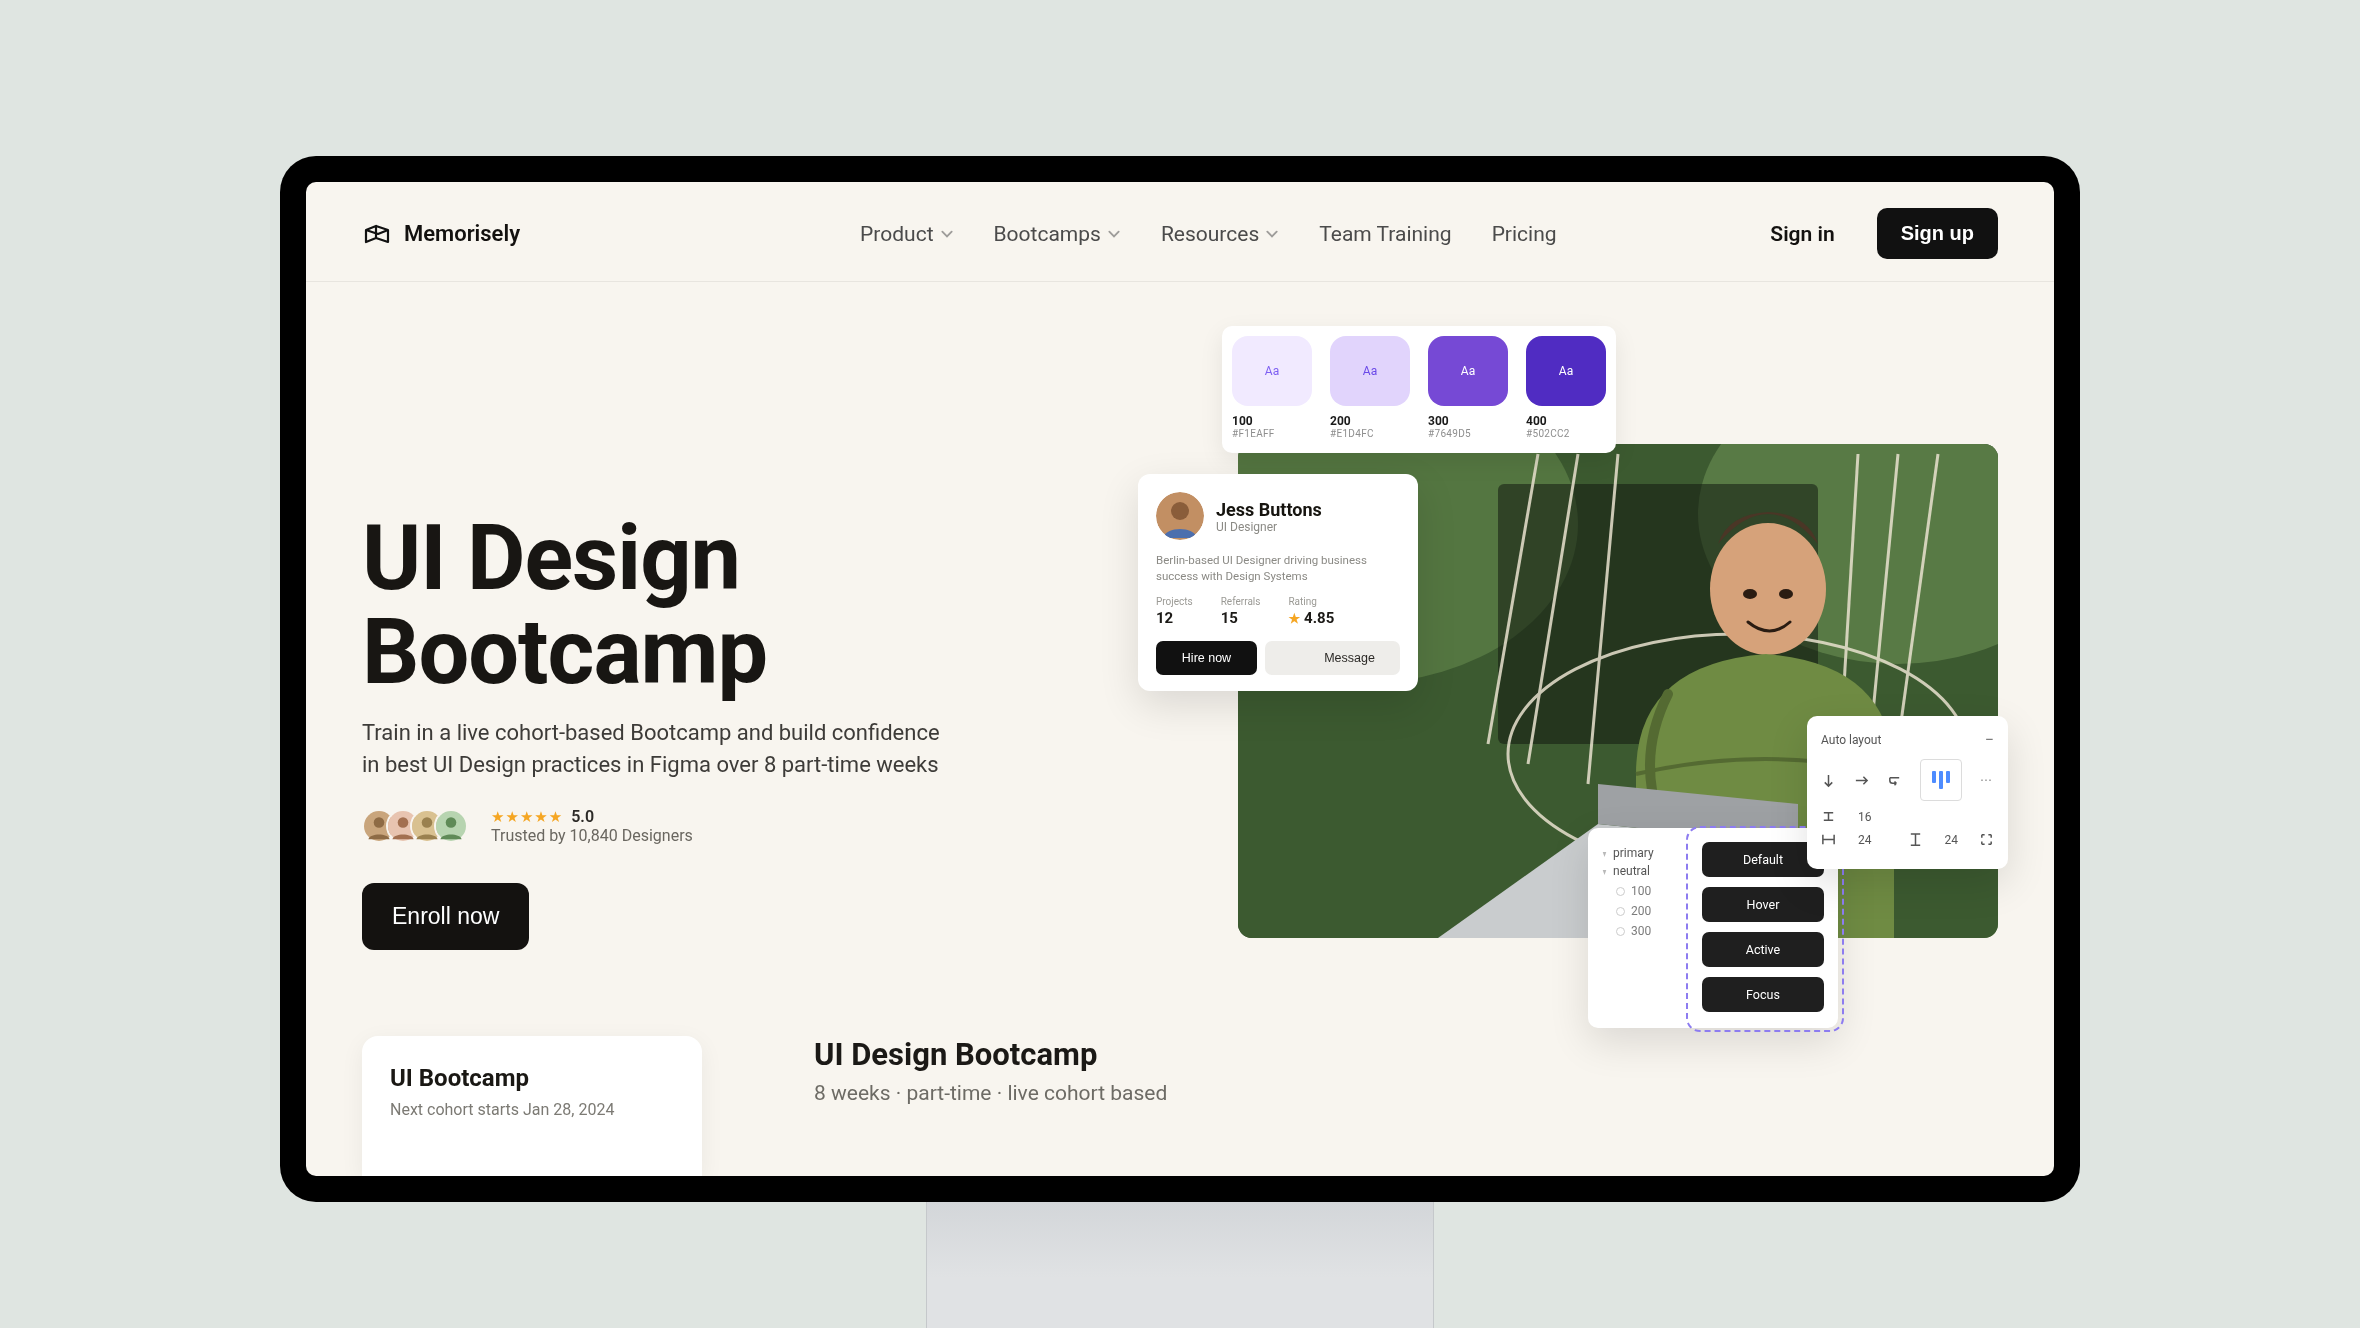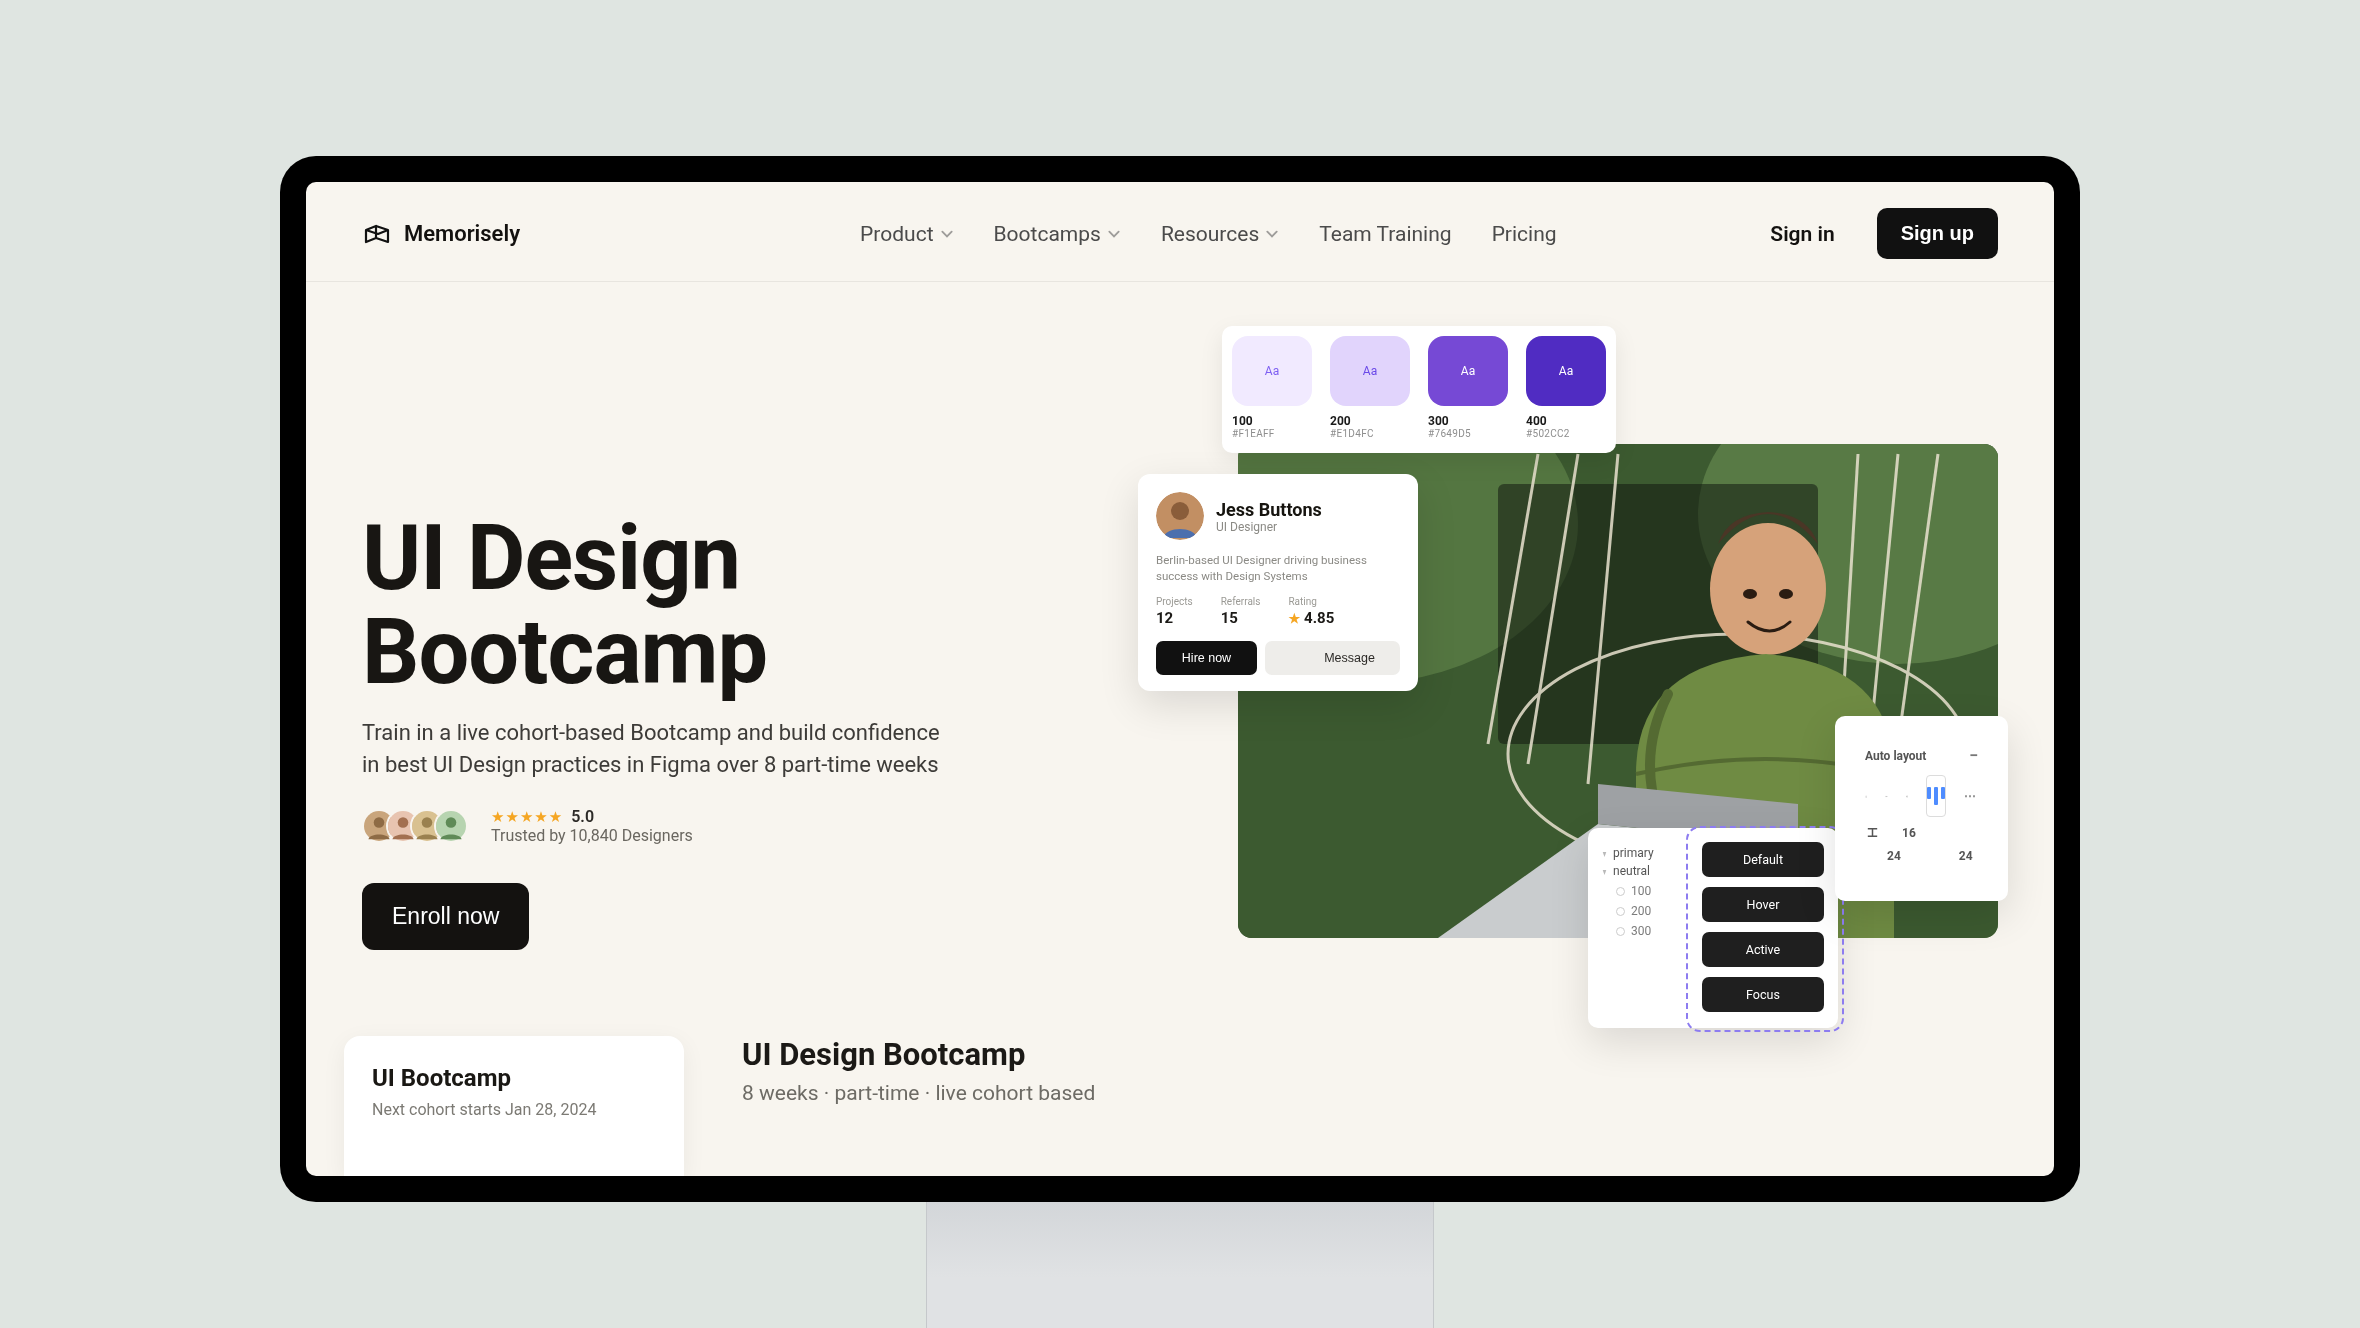--- a/index.html
+++ b/index.html
@@ -238,47 +238,47 @@
     padding:10px 0;border-radius:7px;
   }
   .dash-frame{
     position:absolute;inset:-16px -20px -20px -16px;
     border:2px dashed #8d7cf0;border-radius:14px;pointer-events:none;
   }
 
   
   .al-panel{
     position:absolute; top:400px; right:-10px;
-    width:173px; background:#fff; border-radius:10px;
-    padding:30px;
+    width:201px; background:#fff; border-radius:10px;
+    padding:14px;
     box-shadow:0 14px 40px rgba(0,0,0,.12);
-    font-size:12px; color:#555;font-weight:bold;
+    font-size:12px; color:#555;
   }
   .al-panel .hdr{display:flex;justify-content:space-between;align-items:center;margin-bottom:10px;}
   .al-panel .hdr .minus{color:#777;font-size:16px;}
   .al-panel .row{display:flex;align-items:center;gap:18px;margin:8px 0;}
   .al-panel svg.ic{width:15px;height:15px;stroke:#555;fill:none;stroke-width:1.6;}
   .al-panel .num{margin-left:4px;}
   .al-box{
     width:42px;height:42px;border:1px solid #dcdcdc;border-radius:4px;
     display:flex;align-items:center;justify-content:center;margin-left:auto;
   }
   .al-box .bars{display:flex;gap:3px;}
   .al-box .bars span{width:4px;background:#4e8cff;border-radius:1px;}
   .al-box .bars span:nth-child(1){height:12px;}
   .al-box .bars span:nth-child(2){height:18px;}
   .al-box .bars span:nth-child(3){height:12px;}
   .al-panel .dots{color:#888;letter-spacing:2px;}
 
   
   .lower {
     position:absolute;
-    left:38px; right:56px; bottom:0;
+    left:56px; right:56px; bottom:0;
     height:140px;
-    display:flex; gap:58px;
+    display:flex; gap:112px;
   }
   .card {
     width:340px;
     background:#fff;
     border-radius:16px 16px 0 0;
     box-shadow:0 6px 24px rgba(0,0,0,.06);
     padding:28px 28px 0 28px;
   }
   .card h3{font-size:24px;font-weight:700;color:#1a1814;}
   .card p{font-size:16px;color:#7c7a74;margin-top:8px;}

